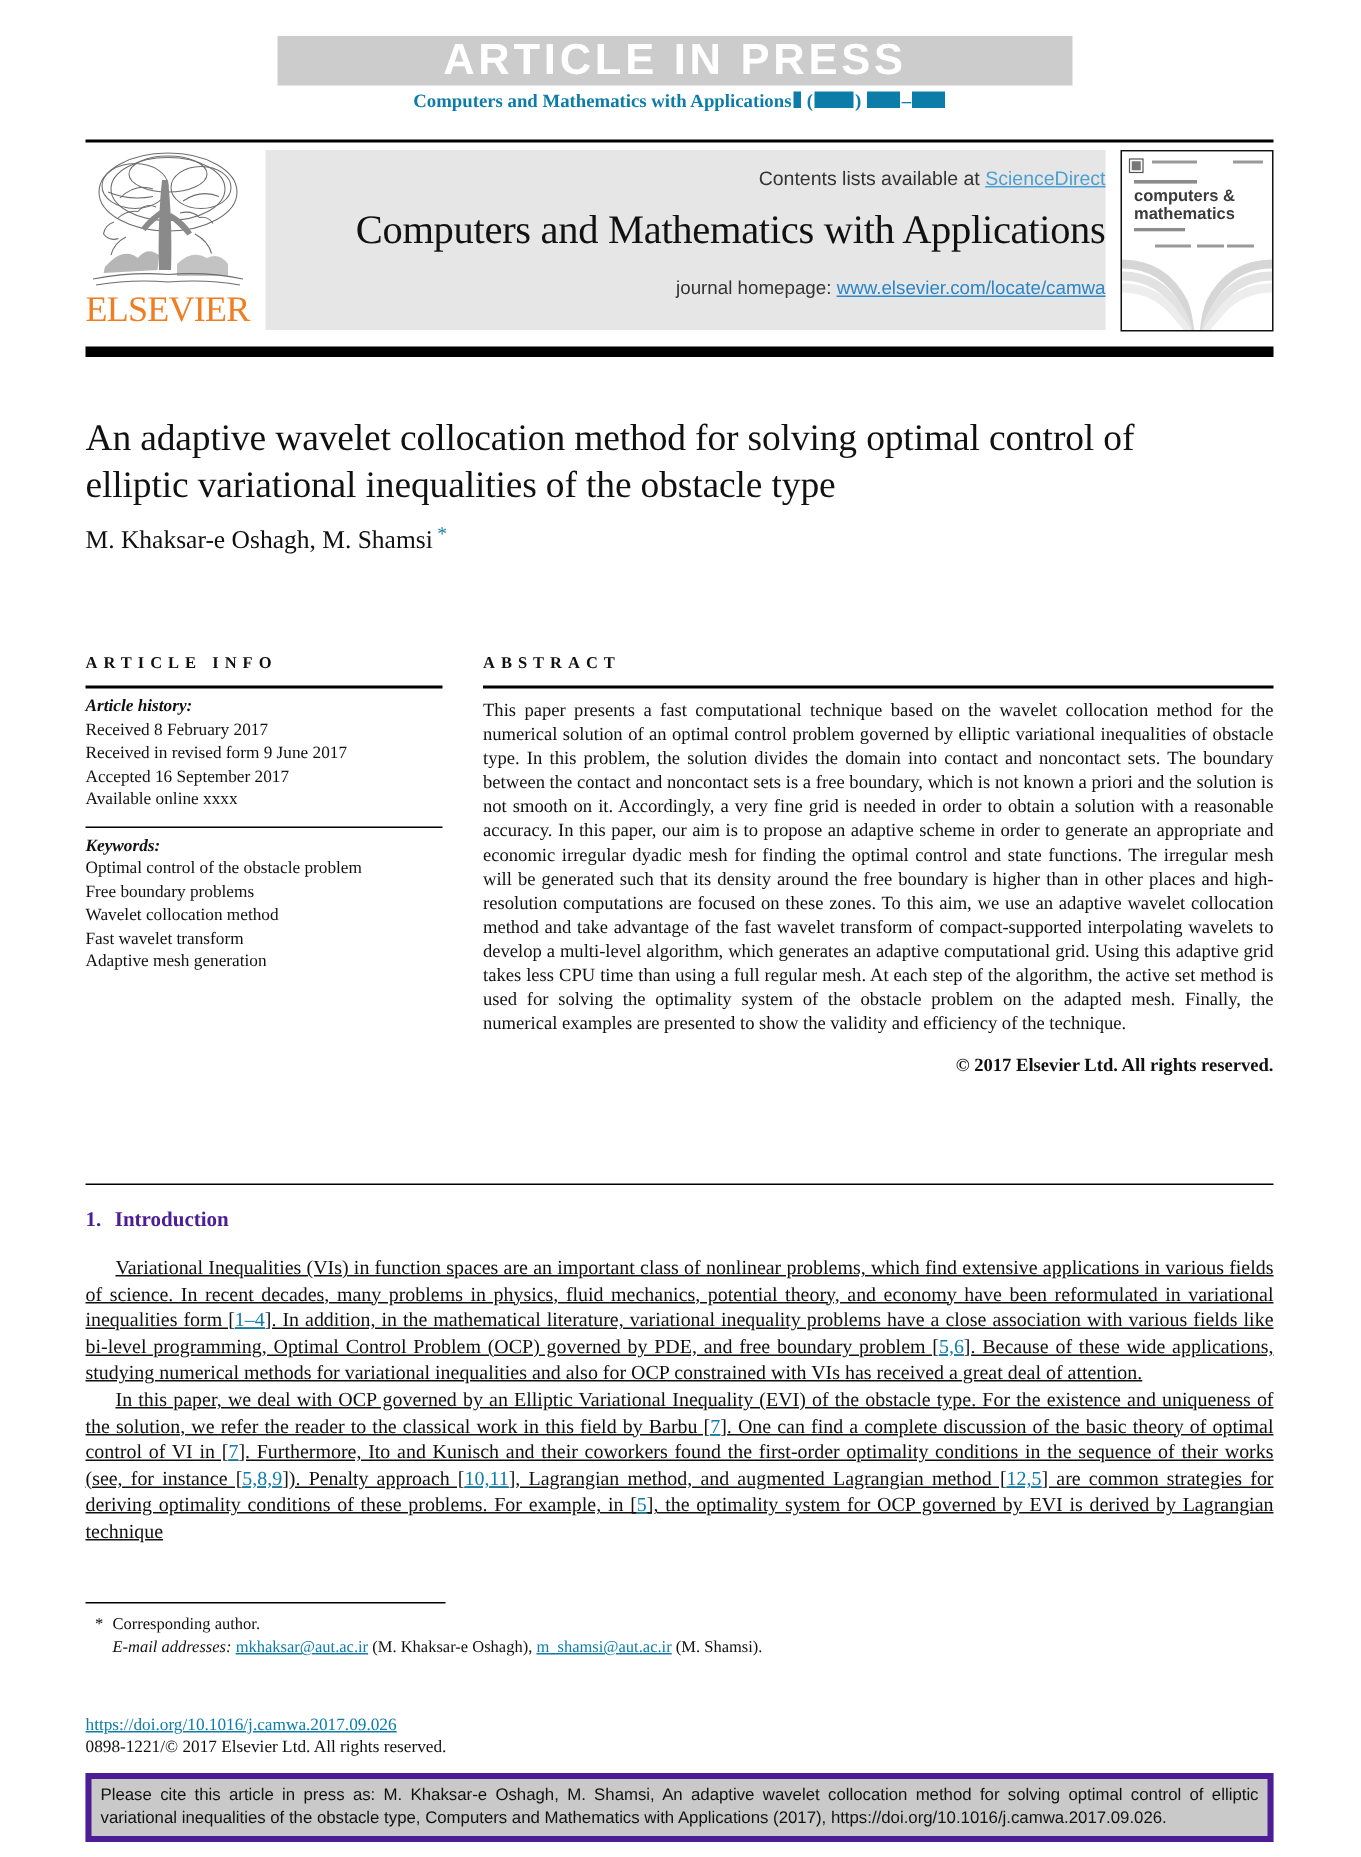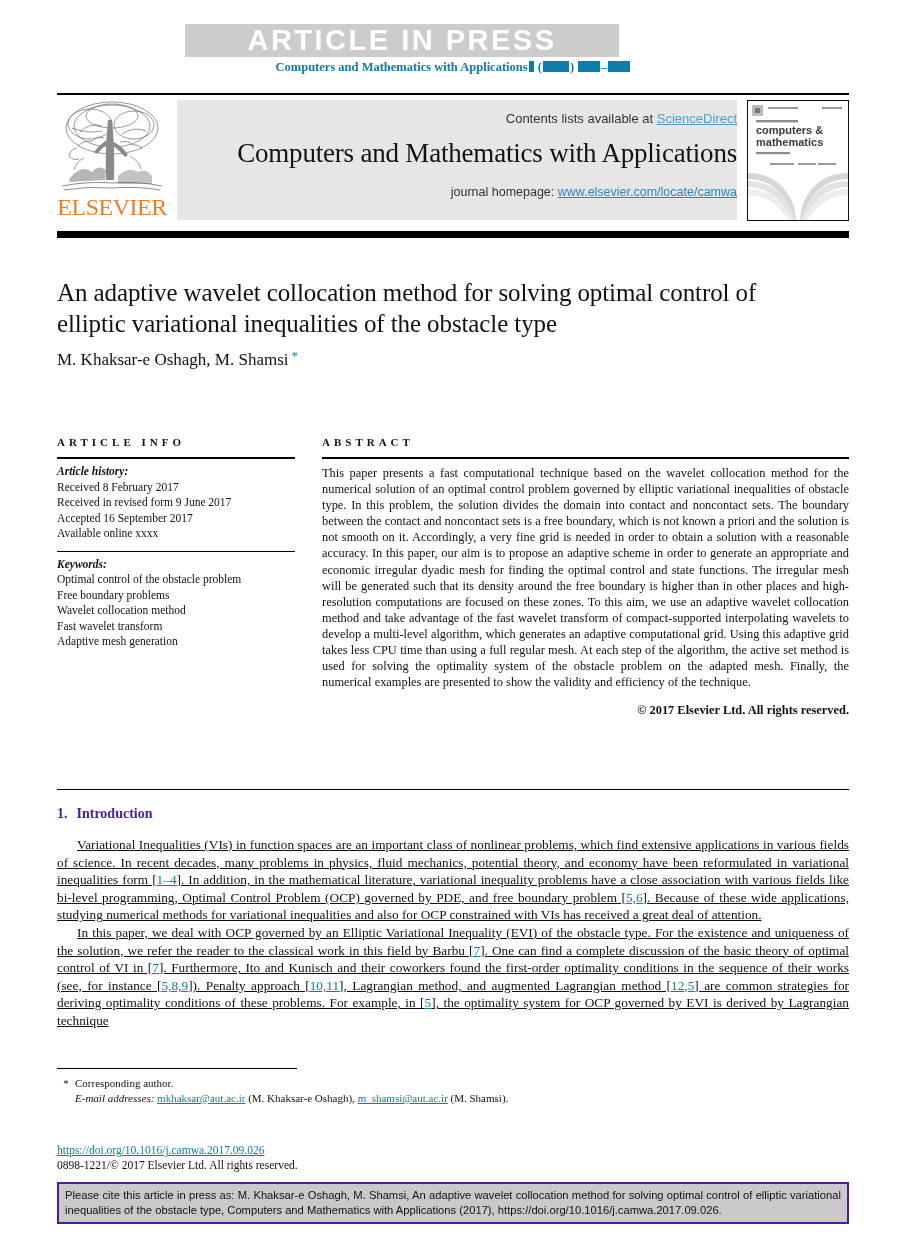--- a/index.html
+++ b/index.html
@@ -20,21 +20,21 @@
     width: 907px;
     height: 1238px;
     box-sizing: border-box;
   }
 
   
   .aip-banner {
     position: absolute;
     left: 185px;
     top: 24px;
-    width: 434px;
+    width: 530px;
     height: 33px;
     background: #cccccc;
     text-align: center;
   }
   .aip-banner-text {
     font-family: "Liberation Sans", sans-serif;
     font-weight: bold;
     font-size: 29px;
     letter-spacing: 2.5px;
     color: #ffffff;
@@ -91,21 +91,20 @@
     left: 3px;
     top: 0px;
     width: 104px;
     height: 95px;
   }
   .elsevier-word {
     position: absolute;
     left: 0px;
     top: 96px;
     width: 110px;
-    text-align: center;
     font-family: "Liberation Serif", serif;
     font-size: 24px;
     letter-spacing: -0.5px;
     color: #ef7d22;
     line-height: 26px;
   }
   .hdr-center {
     position: absolute;
     left: 120px;
     top: 4px;
@@ -345,21 +344,21 @@
     color: #111111;
   }
 
   
   .cite-box {
     position: absolute;
     left: 57px;
     top: 1182px;
     width: 792px;
     box-sizing: border-box;
-    border: 2px solid #4c1d95;
+    border: 4px solid #4c1d95;
     background: #c9c9c9;
     padding: 4px 6px 5px 6px;
     font-family: "Liberation Sans", sans-serif;
     font-size: 11.2px;
     line-height: 14.5px;
     color: #111111;
     text-align: justify;
   }
 </style>
 </head>

